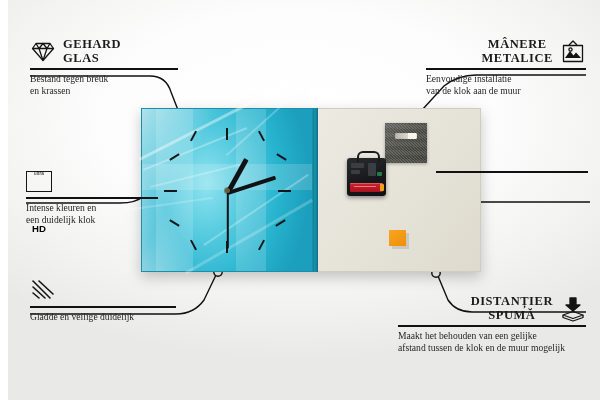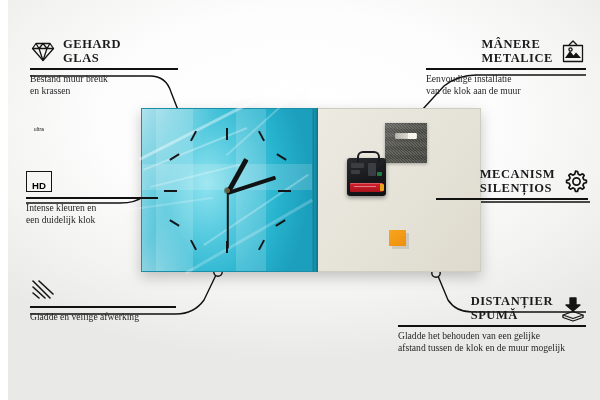--- a/index.html
+++ b/index.html
@@ -96,27 +96,27 @@
     font-size:12.5px;font-weight:bold;letter-spacing:.55px;color:#1b1b1b;
     line-height:13.5px;text-transform:uppercase;white-space:pre-line;
   }
   .f-rule{height:1.6px;background:#111;margin-top:3px;}
   .f-desc{
     font-size:9.6px;color:#272727;line-height:12.4px;margin-top:3px;white-space:pre-line;
   }
   .left .f-head{justify-content:flex-start;}
   .left .f-desc{text-align:left;}
   .right .f-head{justify-content:flex-end;}
-  .right .f-title{text-align:left;}
+  .right .f-title{text-align:center;}
   .right .f-desc{text-align:left;}
   .ico{width:26px;height:26px;flex:0 0 26px;display:flex;align-items:center;justify-content:center;}
   .ico svg{display:block;}
   .hdbox{
     width:26px;height:21px;border:1.4px solid #151515;box-sizing:border-box;
-    display:flex;flex-direction:column;align-items:center;justify-content:flex-end;line-height:1;gap:48px;
+    display:flex;flex-direction:column;align-items:center;justify-content:space-between;line-height:1;gap:48px;
   }
   .hdbox .u{font-size:4.6px;letter-spacing:.2px;font-family:"Liberation Sans",sans-serif;}
   .hdbox .h{font-size:9.6px;font-weight:bold;font-family:"Liberation Sans",sans-serif;margin-top:0px;}
   
   #wires{position:absolute;left:0;top:0;width:600px;height:400px;pointer-events:none;}
 </style>
 </head>
 <body>
 
 <div id="stage">
@@ -200,21 +200,21 @@
           <g fill="none" stroke="#141414" stroke-width="1.3" stroke-linejoin="round">
             <path d="M2.5,7.5 L6,2.5 L20,2.5 L23.5,7.5 L13,19.5 Z"></path>
             <path d="M2.5,7.5 L23.5,7.5 M6,2.5 L9,7.5 L13,19.5 M20,2.5 L17,7.5 L13,19.5 M9,7.5 L17,7.5 M9,7.5 L13,2.5 L17,7.5"></path>
           </g>
         </svg>
       </span>
       <span class="f-title">GEHARD
 GLAS</span>
     </div>
     <div class="f-rule" style="width:148px;"></div>
-    <div class="f-desc">Bestand muur breuk
+    <div class="f-desc">Bestand tegen breuk
 en krassen</div>
   </div>
 
   <div class="feature left" style="left:18px;top:168px;width:170px;">
     <div class="f-head">
       <span class="ico">
         <span class="hdbox">
           <span class="u">ultra</span>
           <span class="h">HD</span>
         </span>
@@ -232,21 +232,21 @@
           <g stroke="#141414" stroke-width="1.6" stroke-linecap="round">
             <path d="M2,2 L19,19"></path>
             <path d="M2,8 L14,19"></path>
             <path d="M2,14 L8,19"></path>
             <path d="M8,2 L22,15"></path>
           </g>
         </svg>
       </span>
     </div>
     <div class="f-rule" style="width:146px;"></div>
-    <div class="f-desc">Gladde en veilige afwerking</div>
+    <div class="f-desc">Gladde en veilige duidelijk</div>
   </div>
 
   <div class="feature right" style="left:418px;top:38px;width:160px;">
     <div class="f-head">
       <span class="f-title">MÂNERE
 METALICE</span>
       <span class="ico">
         <svg width="26" height="24" viewBox="0 0 26 24">
           <g fill="none" stroke="#141414" stroke-width="1.3" stroke-linejoin="round">
             <path d="M9,5 L13,1 L17,5"></path>
@@ -256,47 +256,35 @@
           </g>
         </svg>
       </span>
     </div>
     <div class="f-rule" style="width:160px;margin-left:auto;"></div>
     <div class="f-desc">Eenvoudige installatie
 van de klok aan de muur</div>
   </div>
 
   <div class="feature right" style="left:428px;top:168px;width:152px;">
-    <div class="f-head">
-      <span class="f-title">MECANISM
-SILENȚIOS</span>
-      <span class="ico">
-        <svg width="25" height="25" viewBox="0 0 25 25">
-          <g fill="none" stroke="#141414" stroke-width="1.7" stroke-linejoin="round">
-            <path d="M12.5,2.2 L14.6,2.6 L15.3,5.2 L17.3,6.1 L19.6,4.8 L21.2,6.4 L19.9,8.7 L20.8,10.7 L23.4,11.4 L23.4,13.6 L20.8,14.3 L19.9,16.3 L21.2,18.6 L19.6,20.2 L17.3,18.9 L15.3,19.8 L14.6,22.4 L12.4,22.4 L11.7,19.8 L9.7,18.9 L7.4,20.2 L5.8,18.6 L7.1,16.3 L6.2,14.3 L3.6,13.6 L3.6,11.4 L6.2,10.7 L7.1,8.7 L5.8,6.4 L7.4,4.8 L9.7,6.1 L11.7,5.2 L12.4,2.6 Z"></path>
-            <circle cx="13.5" cy="12.5" r="3.6"></circle>
-          </g>
-        </svg>
-      </span>
-    </div>
     <div class="f-rule" style="width:152px;margin-left:auto;"></div>
   </div>
 
   <div class="feature right" style="left:390px;top:295px;width:188px;">
     <div class="f-head">
       <span class="f-title">DISTANȚIER
 SPUMĂ</span>
       <span class="ico">
         <svg width="26" height="26" viewBox="0 0 26 26">
           <g fill="none" stroke="#141414" stroke-width="1.3" stroke-linejoin="round">
             <path d="M10,2 L16,2 L16,9 L20,9 L13,15 L6,9 L10,9 Z" fill="#141414"></path>
             <path d="M13,15.5 L23,19 L13,22.5 L3,19 Z"></path>
             <path d="M3,19 L3,21.5 L13,25 L23,21.5 L23,19"></path>
           </g>
         </svg>
       </span>
     </div>
     <div class="f-rule" style="width:188px;margin-left:auto;"></div>
-    <div class="f-desc">Gladde het behouden van een gelijke
+    <div class="f-desc">Maakt het behouden van een gelijke
 afstand tussen de klok en de muur mogelijk</div>
   </div>
 
 </div>
 
 </body></html>

